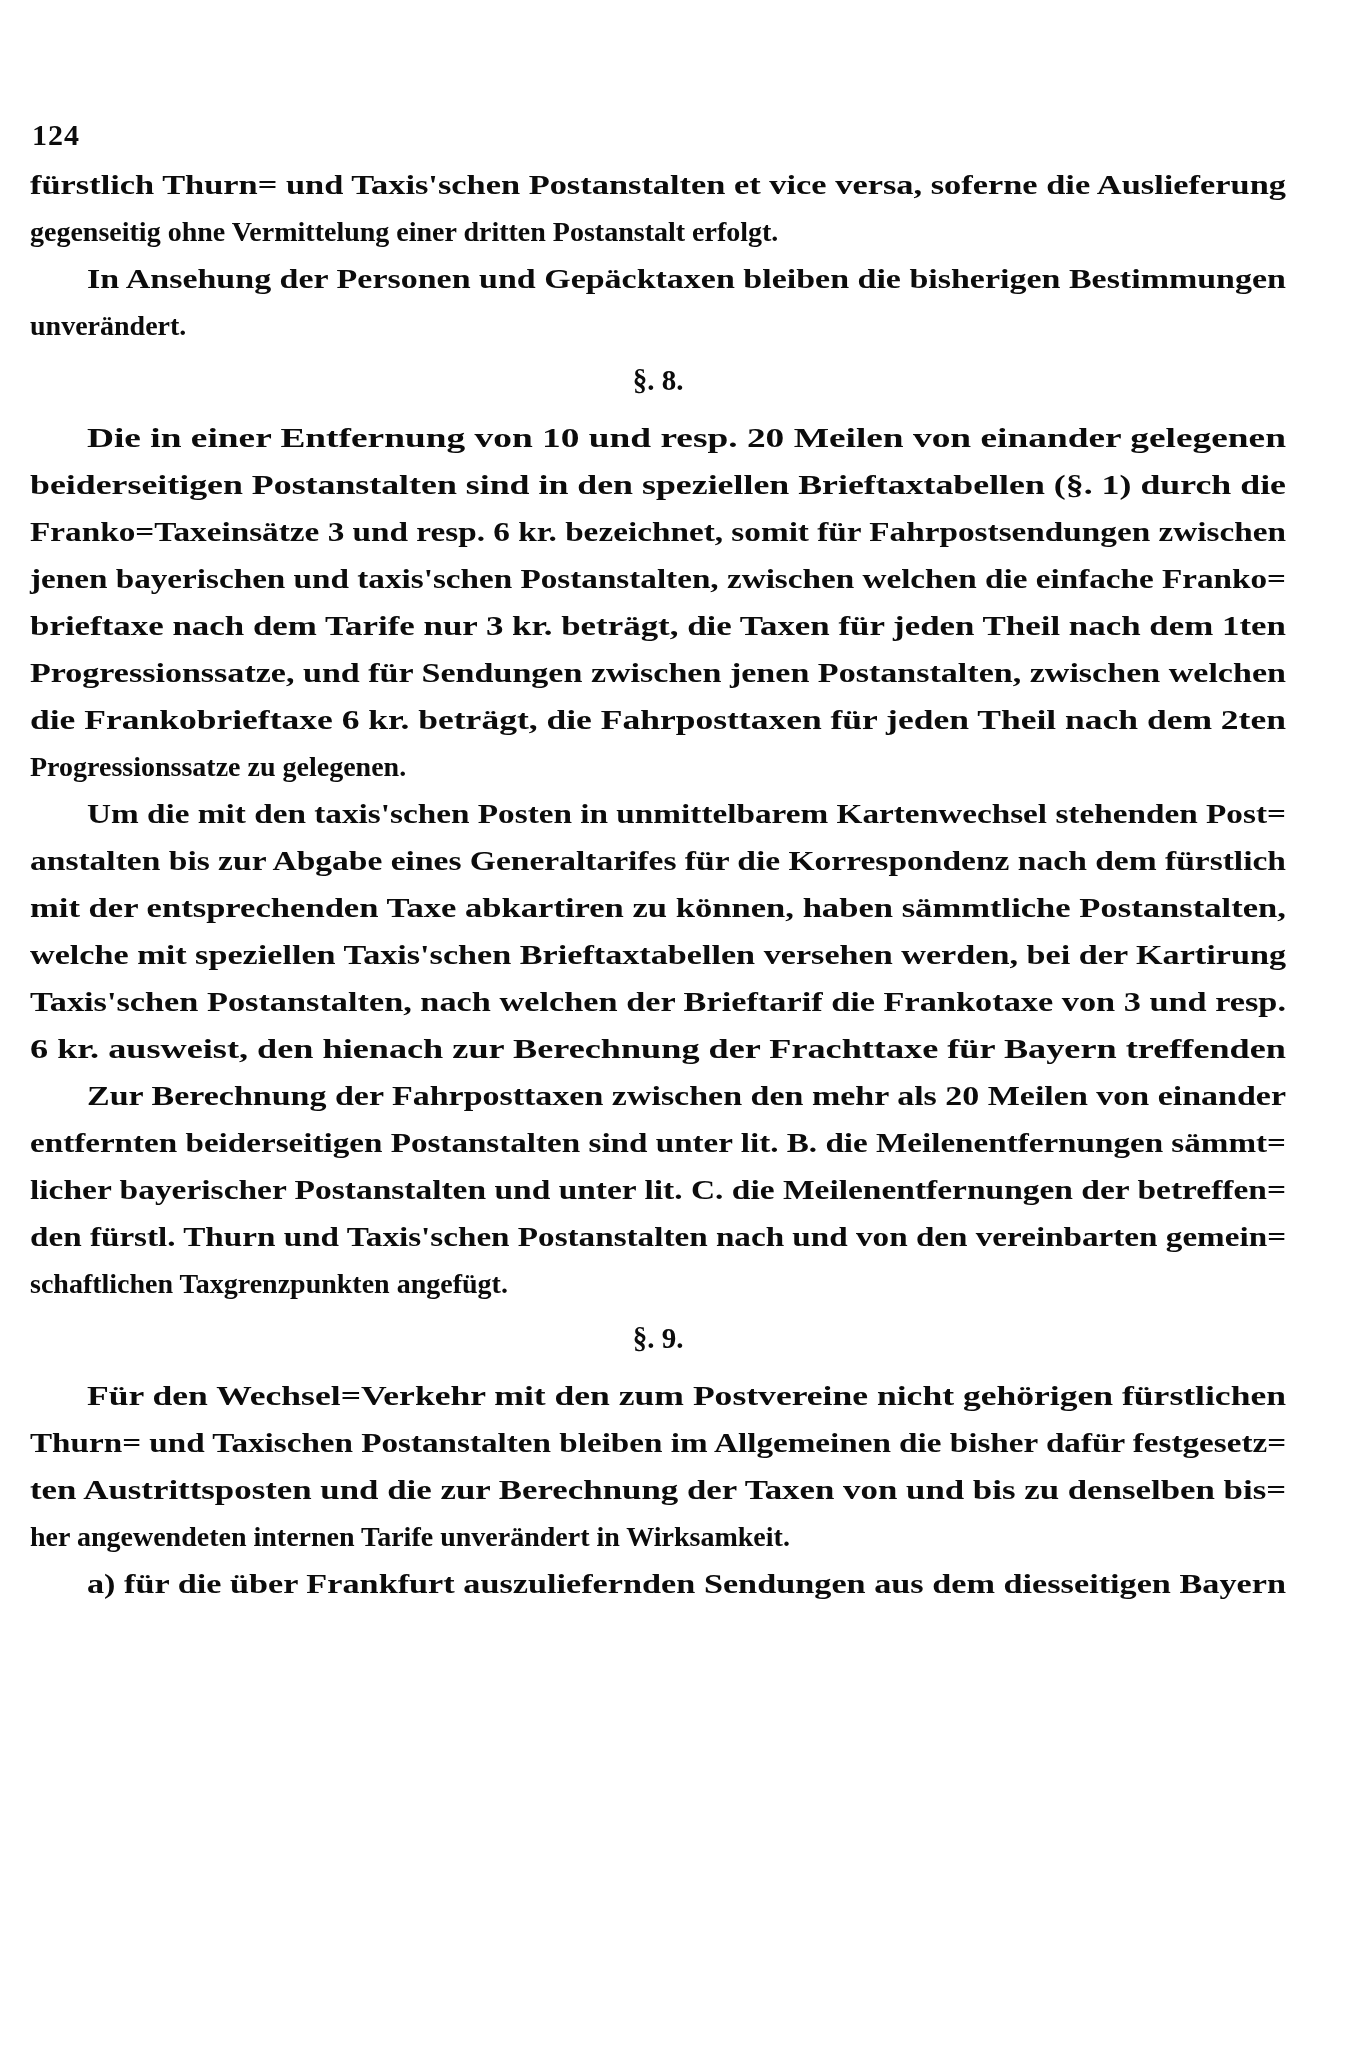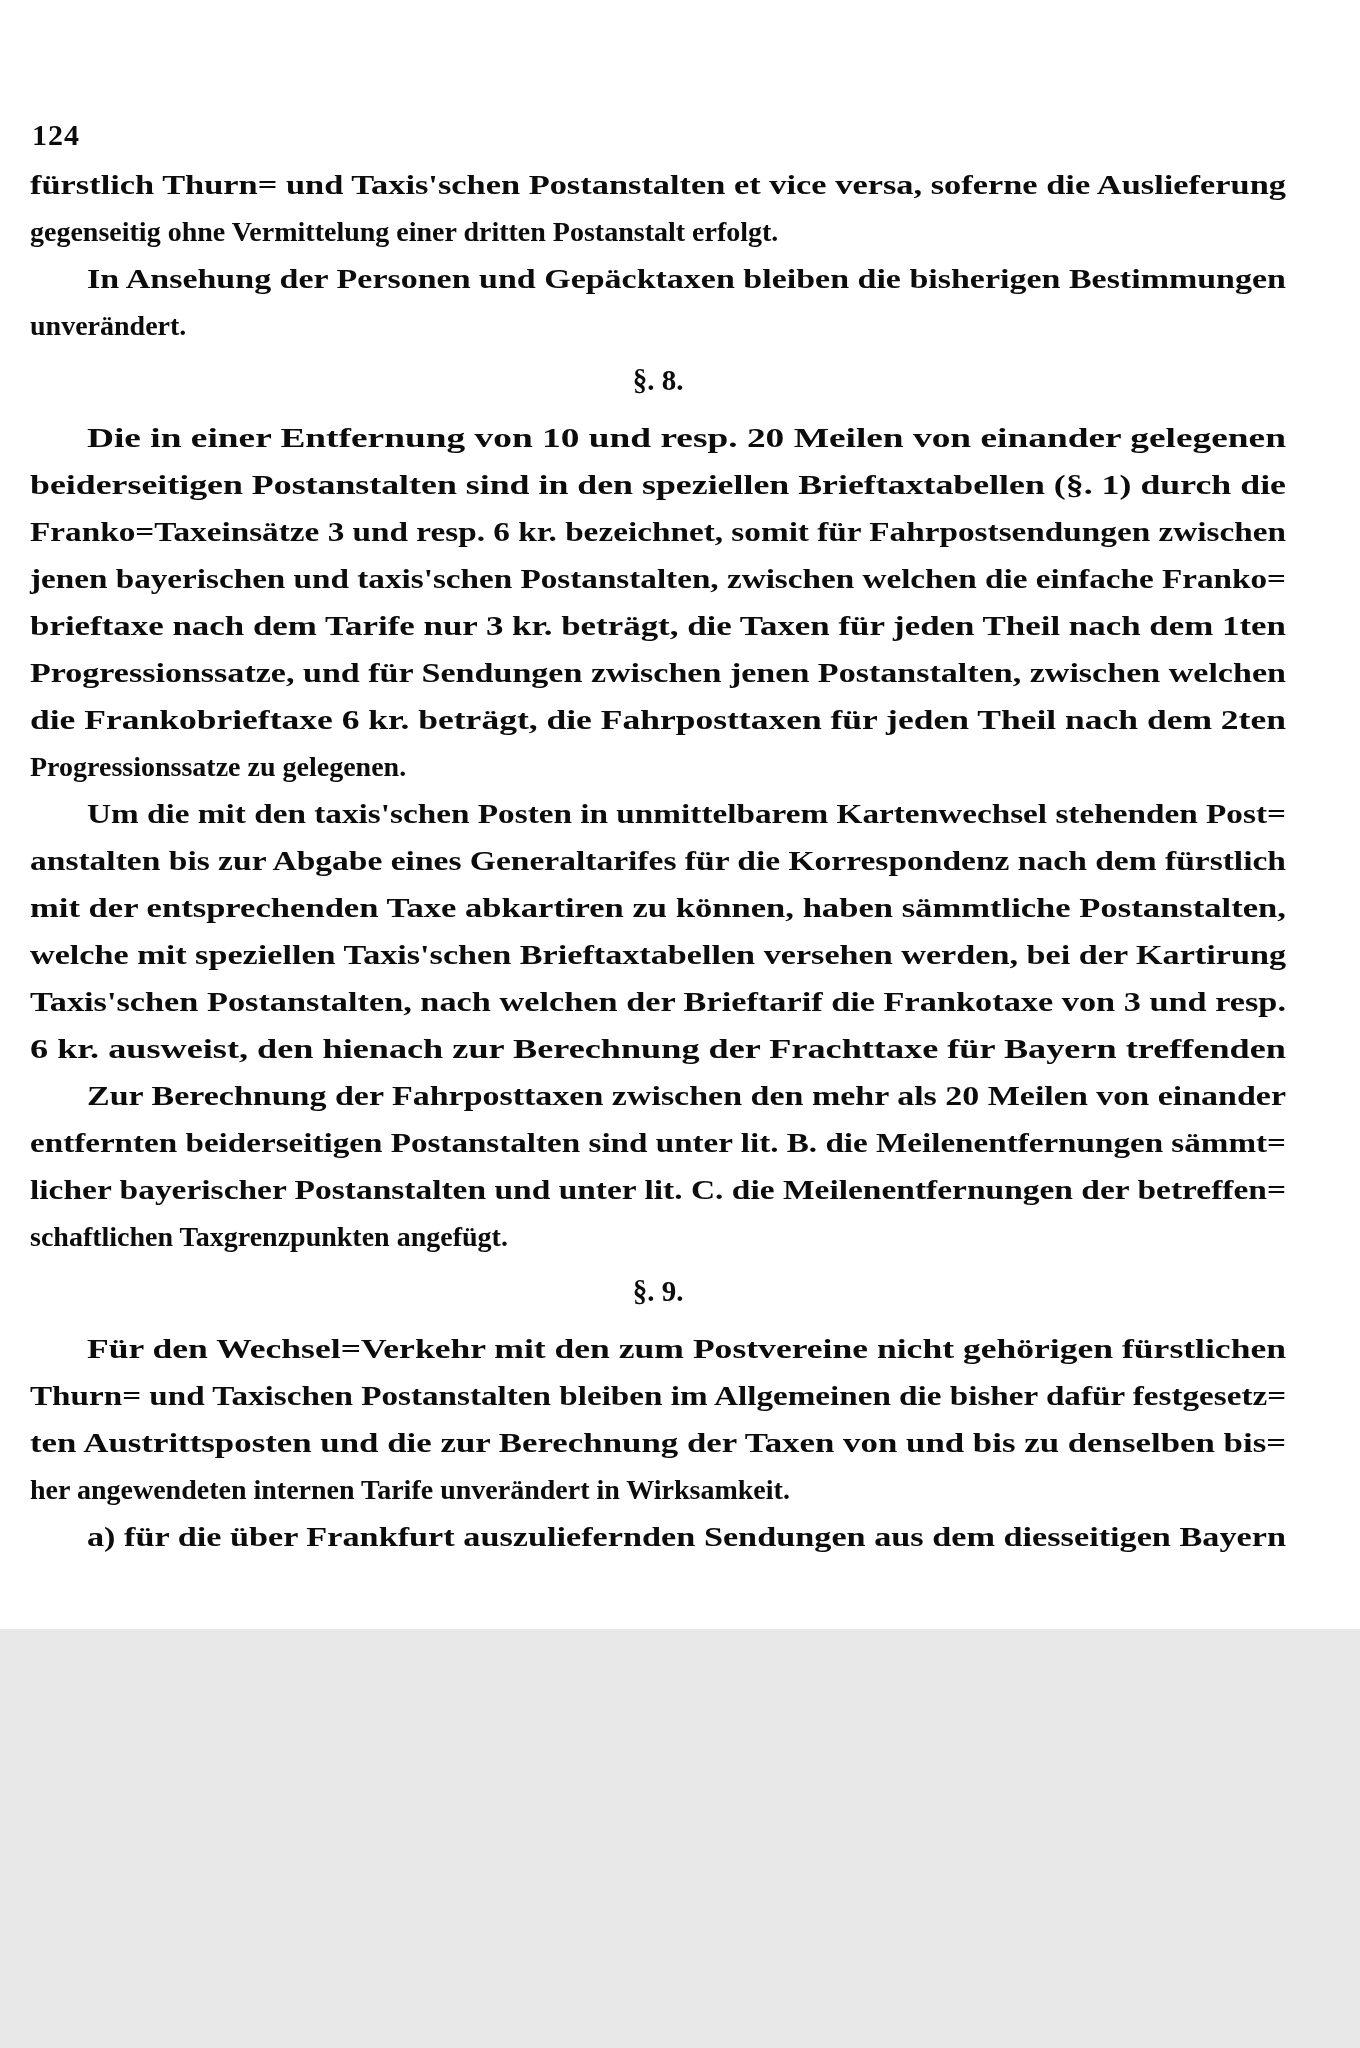--- a/index.html
+++ b/index.html
@@ -1,18 +1,18 @@
 <!DOCTYPE html>
 <html><head>
 <meta charset="utf-8">
 <style>
   html,body { margin:0; padding:0; background:#e8e8e8; }
   .page {
     position:relative;
-    width:1360px; height:1629px;
+    width:1360px; height:2048px;
     background:#ffffff;
     overflow:hidden;
     font-family:"Liberation Serif", serif;
     color:#0c0c0c;
   }
   .pagenum {
     position:absolute; left:32px; top:118px;
     font-size:30px; font-weight:700; letter-spacing:1px;
   }
   .content {
@@ -67,20 +67,21 @@
         <div class="line"><span class="txt" style="transform: scaleX(1.1971);">anstalten bis zur Abgabe eines Generaltarifes für die Korrespondenz nach dem fürstlich</span></div>
         <div class="line"><span class="txt" style="transform: scaleX(1.2354);">mit der entsprechenden Taxe abkartiren zu können, haben sämmtliche Postanstalten,</span></div>
         <div class="line"><span class="txt" style="transform: scaleX(1.2204);">welche mit speziellen Taxis'schen Brieftaxtabellen versehen werden, bei der Kartirung</span></div>
         <div class="line"><span class="txt" style="transform: scaleX(1.2249);">Taxis'schen Postanstalten, nach welchen der Brieftarif die Frankotaxe von 3 und resp.</span></div>
         <div class="line"><span class="txt" style="transform: scaleX(1.2936);">6 kr. ausweist, den hienach zur Berechnung der Frachttaxe für Bayern treffenden</span></div>
       </div>
       <div class="para">
         <div class="line indent"><span class="txt" style="transform: scaleX(1.2135);">Zur Berechnung der Fahrposttaxen zwischen den mehr als 20 Meilen von einander</span></div>
         <div class="line"><span class="txt" style="transform: scaleX(1.1832);">entfernten beiderseitigen Postanstalten sind unter lit. B. die Meilenentfernungen sämmt=</span></div>
         <div class="line"><span class="txt" style="transform: scaleX(1.1952);">licher bayerischer Postanstalten und unter lit. C. die Meilenentfernungen der betreffen=</span></div>
+        <div class="line"><span class="txt" style="transform: scaleX(1.1844);">den fürstl. Thurn und Taxis'schen Postanstalten nach und von den vereinbarten gemein=</span></div>
         <div class="line"><span class="txt">schaftlichen Taxgrenzpunkten angefügt.</span></div>
       </div>
       <div class="heading">§. 9.</div>
       <div class="para">
         <div class="line indent"><span class="txt" style="transform: scaleX(1.2704);">Für den Wechsel=Verkehr mit den zum Postvereine nicht gehörigen fürstlichen</span></div>
         <div class="line"><span class="txt" style="transform: scaleX(1.1841);">Thurn= und Taxischen Postanstalten bleiben im Allgemeinen die bisher dafür festgesetz=</span></div>
         <div class="line"><span class="txt" style="transform: scaleX(1.2443);">ten Austrittsposten und die zur Berechnung der Taxen von und bis zu denselben bis=</span></div>
         <div class="line"><span class="txt">her angewendeten internen Tarife unverändert in Wirksamkeit.</span></div>
       </div>
       <div class="para">

